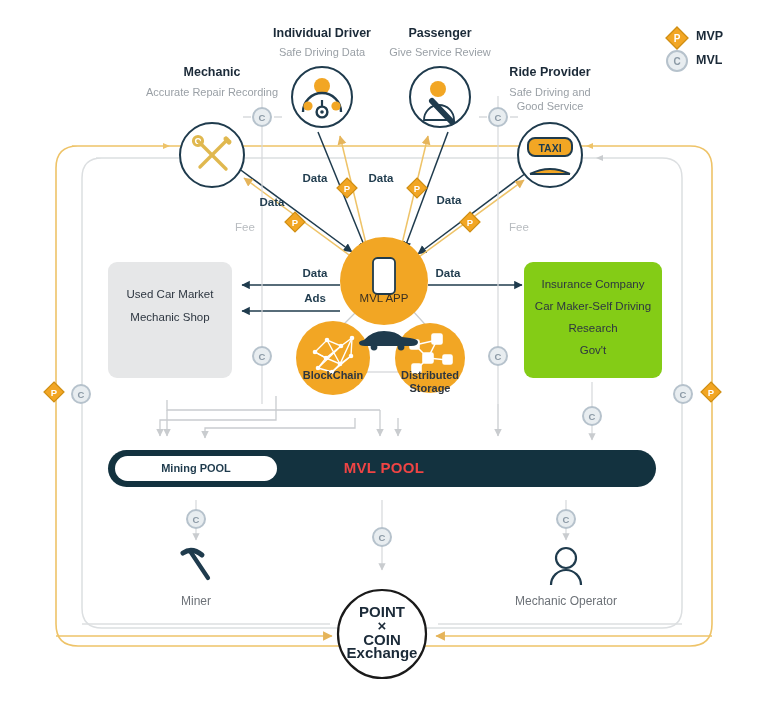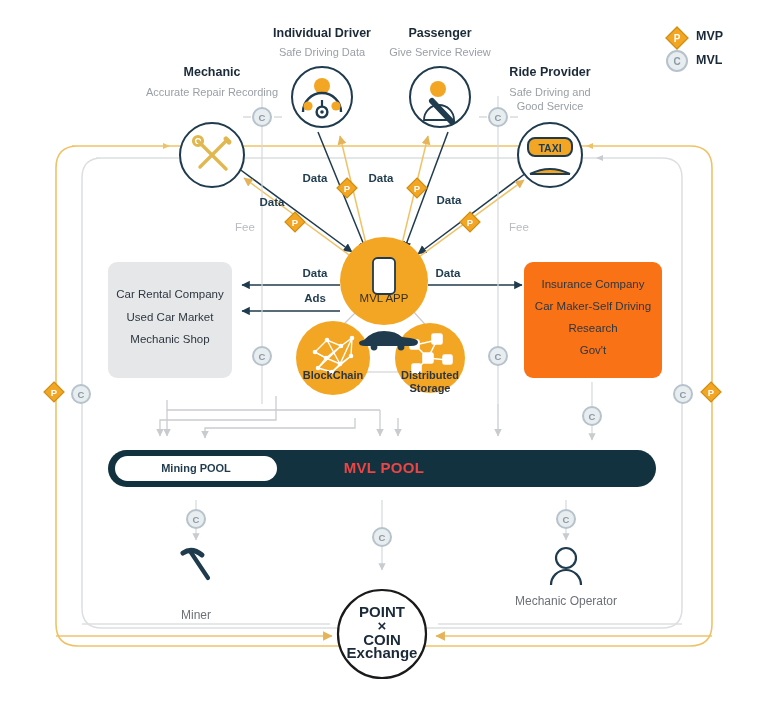--- a/index.html
+++ b/index.html
@@ -317,39 +317,38 @@
 <div class="lbl flow ctr" style="left:315px;top:292px;">Ads</div>
 <div class="lbl flow ctr" style="left:448px;top:267px;">Data</div>
 
 <div class="lbl mvlapp ctr" style="left:384px;top:292px;text-align:right;">MVL APP</div>
 <div class="lbl circ-cap ctr" style="left:333px;top:369px;">BlockChain</div>
 <div class="lbl circ-cap ctr" style="left:430px;top:369px;">Distributed</div>
 <div class="lbl circ-cap ctr" style="left:430px;top:382px;">Storage</div>
 
 <div style="position:absolute;left:108px;top:262px;width:124px;height:116px;background:#E6E7E8;border-radius:9px;">
   <div class="boxtxt" style="padding-top:21px;">
-    <div>Car Rental Company</div>
     <div>Used Car Market</div>
     <div>Mechanic Shop</div>
   </div>
 </div>
 
-<div style="position:absolute;left:524px;top:262px;width:138px;height:116px;background:#f97316;border-radius:9px;">
+<div style="position:absolute;left:524px;top:262px;width:138px;height:116px;background:#84cc16;border-radius:9px;">
   <div class="boxtxt" style="padding-top:11px;line-height:22px;">
     <div>Insurance Company</div>
     <div>Car Maker-Self Driving</div>
     <div>Research</div>
     <div>Gov't</div>
   </div>
 </div>
 
 <div class="lbl pool-pill ctr" style="left:196px;top:462px;">Mining POOL</div>
 <div class="lbl pool-main ctr" style="left:384px;top:459px;">MVL POOL</div>
 
-<div class="lbl actor ctr" style="left:196px;top:608px;">Miner</div>
+<div class="lbl actor ctr" style="left:196px;top:594px;">Miner</div>
 <div class="lbl actor ctr" style="left:566px;top:594px;">Mechanic Operator</div>
 
 <div class="lbl exch ctr" style="left:382px;top:606px;">POINT</div>
 <div class="lbl exch ctr" style="left:382px;top:620px;">×</div>
 <div class="lbl exch ctr" style="left:382px;top:634px;">COIN</div>
 <div class="lbl exch ctr" style="left:382px;top:647px;">Exchange</div>
 
 </div>
 
 </body></html>

